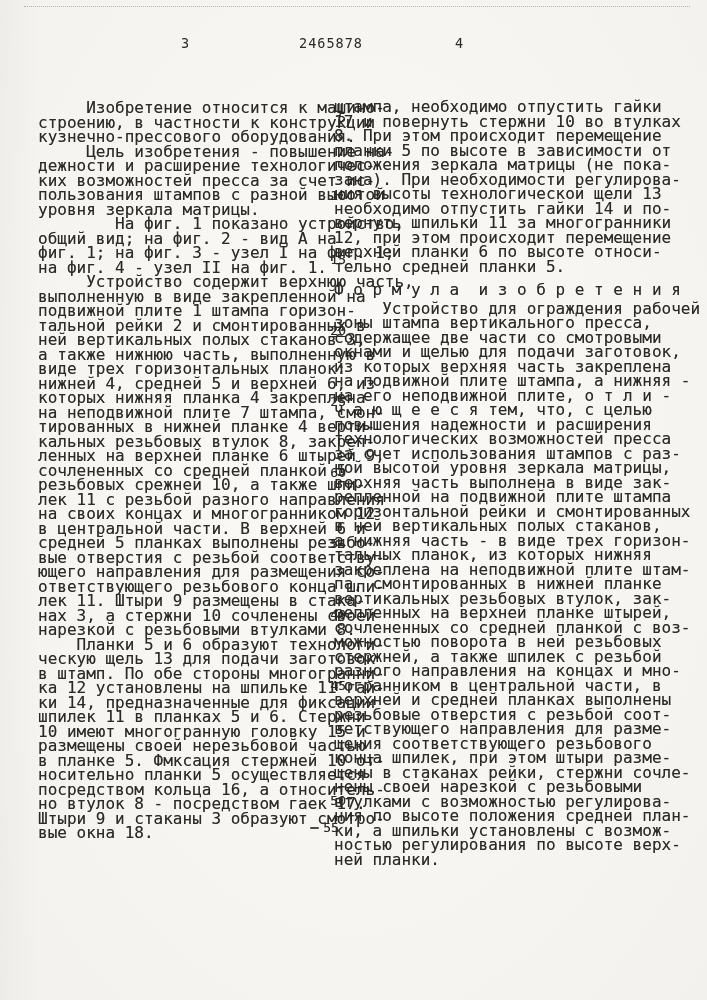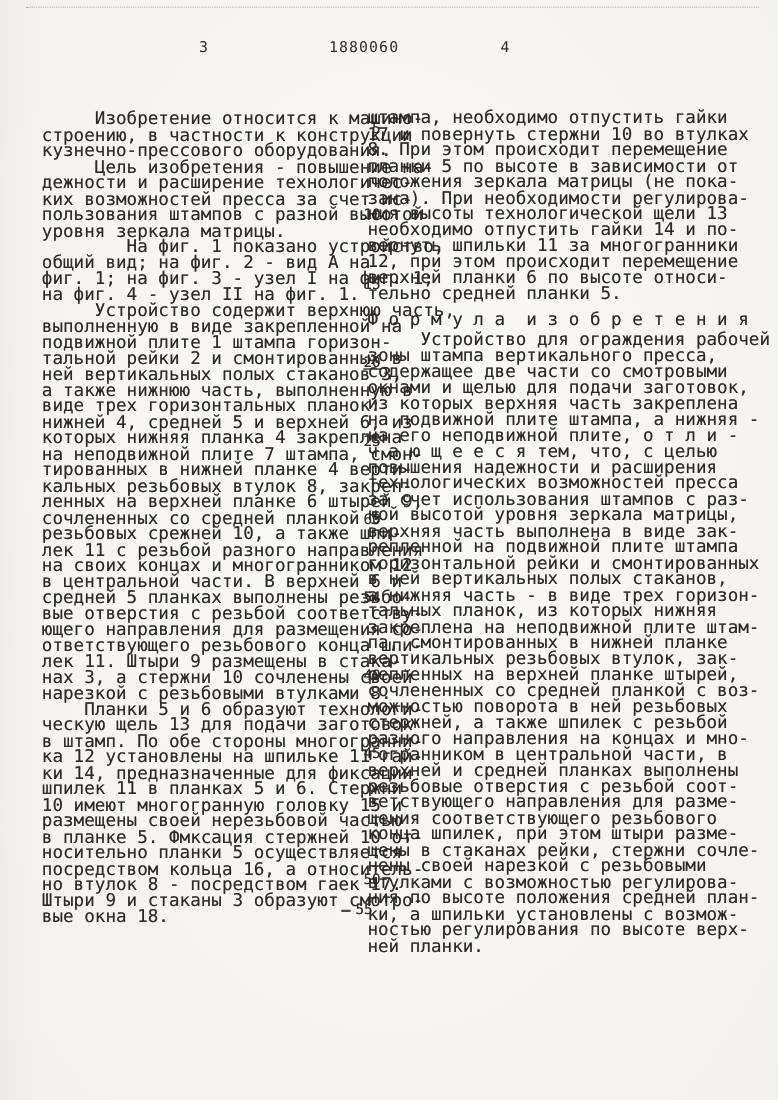--- a/index.html
+++ b/index.html
@@ -48,21 +48,21 @@
 </head>
 <body>
 
 <div class="page">
 
   <div class="artifact-topline"></div>
   <div class="artifact-dash"></div>
 
   <div>
     <span class="hdr-num hdr-pg-left">3</span>
-    <span class="hdr-num hdr-patent">1880060</span>
+    <span class="hdr-num hdr-patent">2465878</span>
     <span class="hdr-num hdr-pg-right">4</span>
   </div>
 
   <div class="col col-left" id="col-left"><p class="para">     Изобретение относится к машино-
 строению, в частности к конструкции
 кузнечно-прессового оборудования.
      Цель изобретения - повышение на-
 дежности и расширение технологичес-
 ких возможностей пресса за счет ис-
 пользования штампов с разной высотой

